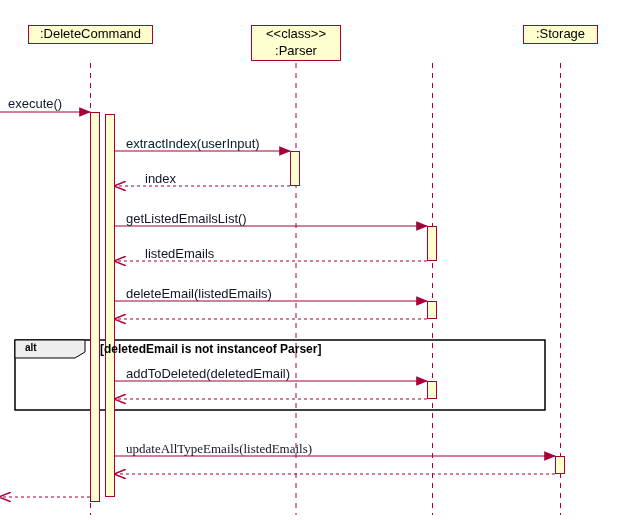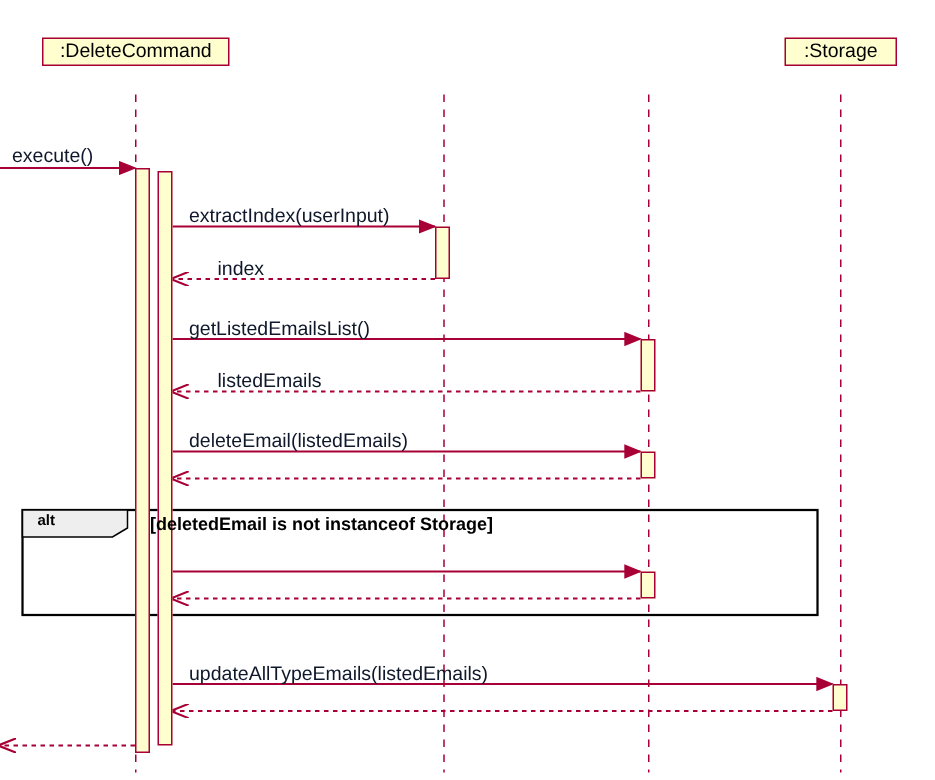--- a/index.html
+++ b/index.html
@@ -67,32 +67,37 @@
       <line x1="427" y1="319" x2="115" y2="319" stroke="#a80036" stroke-width="1.2" stroke-dasharray="3,3" marker-end="url(#arrow-open)"></line>
       <line x1="115" y1="381" x2="427" y2="381" stroke="#a80036" stroke-width="1.2" stroke-dasharray="none" marker-end="url(#arrow-solid)"></line>
       <line x1="427" y1="399" x2="115" y2="399" stroke="#a80036" stroke-width="1.2" stroke-dasharray="3,3" marker-end="url(#arrow-open)"></line>
       <line x1="115" y1="456" x2="555" y2="456" stroke="#a80036" stroke-width="1.2" stroke-dasharray="none" marker-end="url(#arrow-solid)"></line>
       <line x1="555" y1="474" x2="115" y2="474" stroke="#a80036" stroke-width="1.2" stroke-dasharray="3,3" marker-end="url(#arrow-open)"></line>
       <line x1="90" y1="497" x2="0" y2="497" stroke="#a80036" stroke-width="1.2" stroke-dasharray="3,3" marker-end="url(#arrow-open)"></line>
     </svg>
 <div class="lifeline-box" style="left: 28px; top: 25px; width: 125px;">
       <div>:DeleteCommand</div>
     </div>
+    <div class="lifeline-box" style="left: 251px; top: 25px; width: 90px;">
+      <div>&lt;&lt;class&gt;&gt;</div>
+      <div>:Parser</div>
+    </div>
     <div class="lifeline-box" style="left: 523px; top: 25px; width: 75px;">
       <div>:Storage</div>
     </div>
     <div class="activation" style="left: 90px; top: 112px; height: 390px;"></div>
     <div class="activation" style="left: 105px; top: 114px; height: 383px;"></div>
     <div class="activation" style="left: 290px; top: 151px; height: 35px;"></div>
     <div class="activation" style="left: 427px; top: 226px; height: 35px;"></div>
     <div class="activation" style="left: 427px; top: 301px; height: 18px;"></div>
     <div class="activation" style="left: 427px; top: 381px; height: 18px;"></div>
     <div class="activation" style="left: 555px; top: 456px; height: 18px;"></div>
     <div class="alt-label" style="left: 25px; top: 342px;">alt</div>
-    <div class="guard-label" style="left: 100px; top: 342px;">[deletedEmail is not instanceof Storage]</div>
+    <div class="guard-label" style="left: 100px; top: 342px;">[deletedEmail is not instanceof Parser]</div>
     <div class="message-label" style="left: 8px; top: 96px;">execute()</div>
     <div class="message-label" style="left: 126px; top: 136px;">extractIndex(userInput)</div>
     <div class="message-label" style="left: 145px; top: 171px;">index</div>
     <div class="message-label" style="left: 126px; top: 211px;">getListedEmailsList()</div>
     <div class="message-label" style="left: 145px; top: 246px;">listedEmails</div>
     <div class="message-label" style="left: 126px; top: 286px;">deleteEmail(listedEmails)</div>
-    <div class="message-label" style="left: 126px; top: 441px;">updateAllTypeEmails(listedEmails)</div>
+    <div class="message-label" style="left: 126px; top: 366px;">addToDeleted(deletedEmail)</div>
+    <div class="message-label" style="left: 126px; top: 441px; font-family: Liberation Serif, serif;">updateAllTypeEmails(listedEmails)</div>
   </div>
 
 </body></html>

